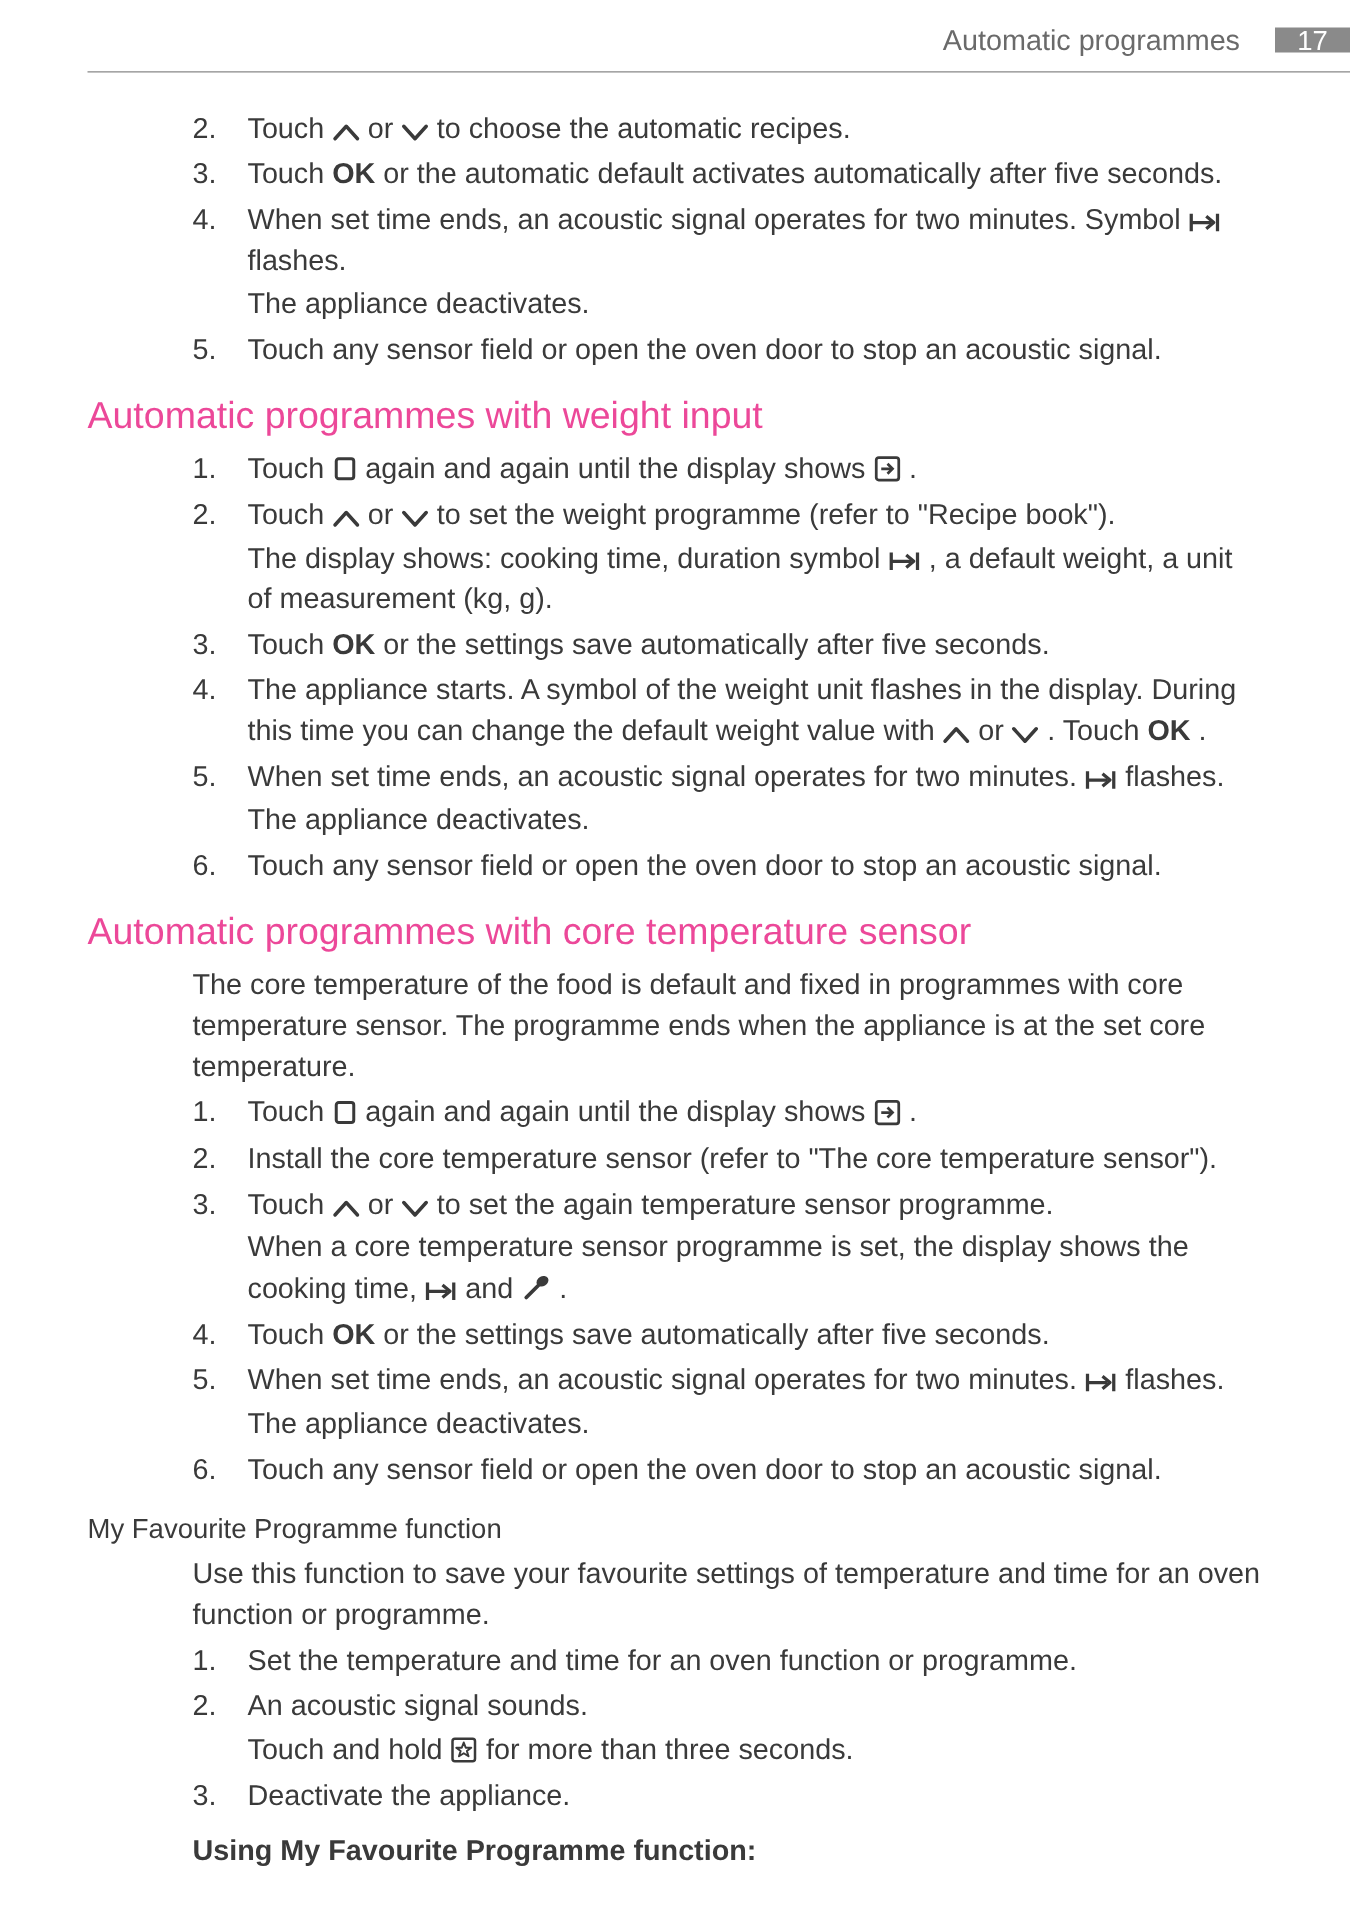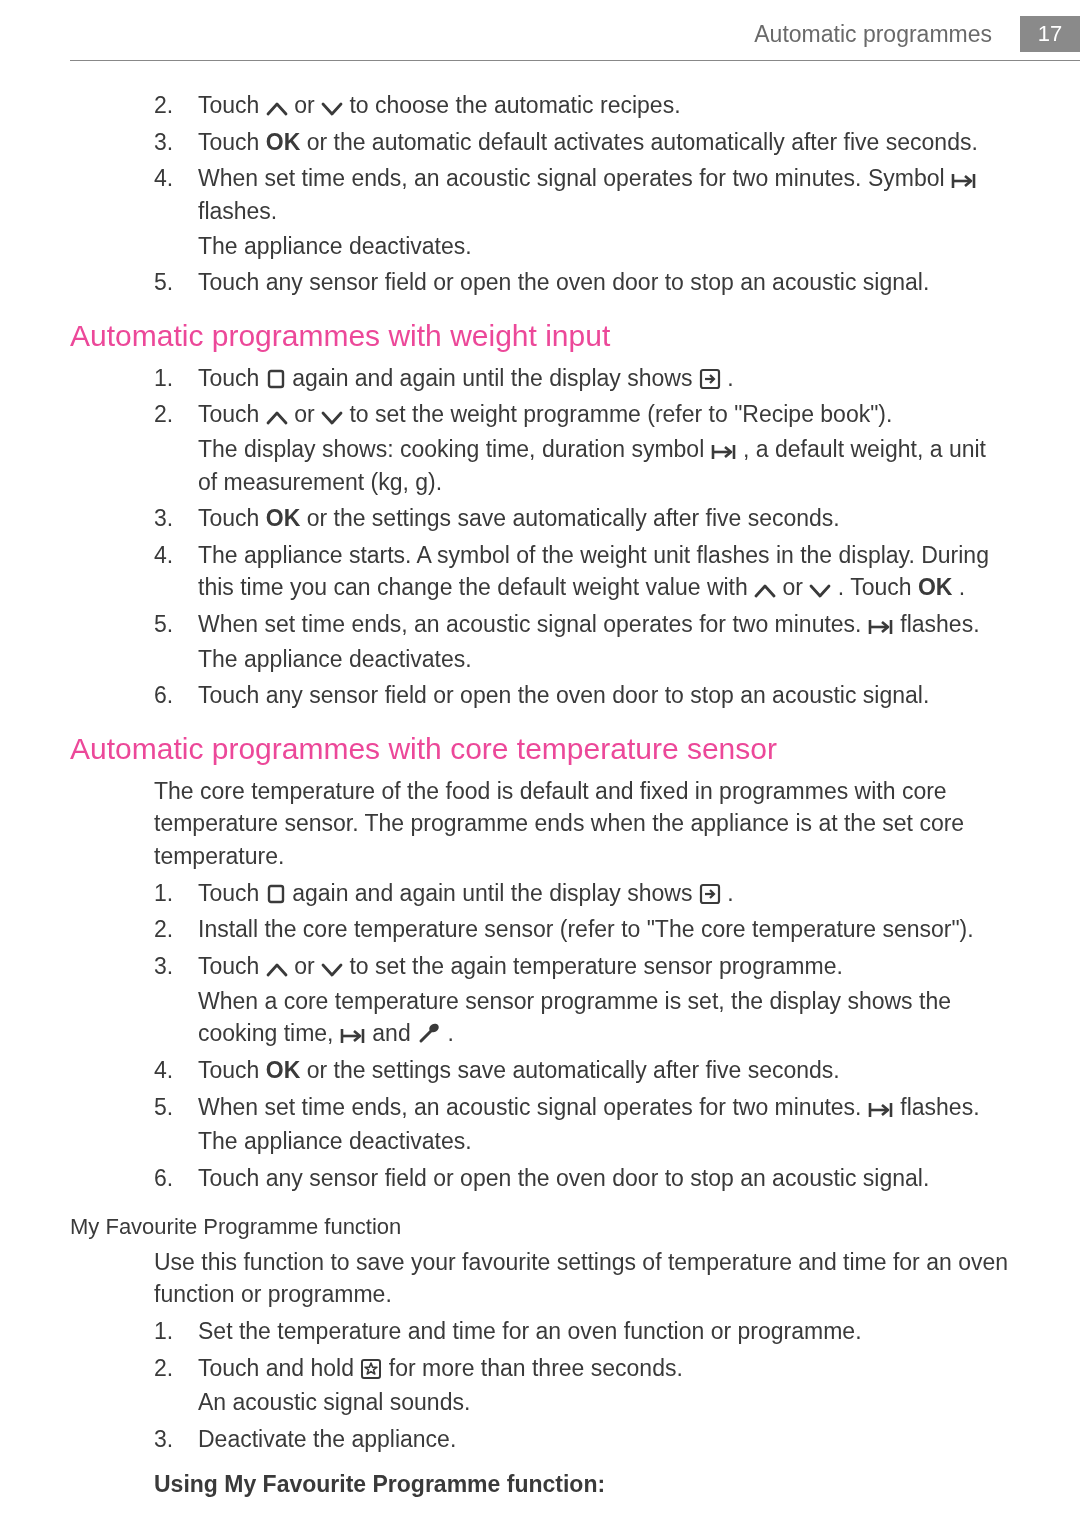--- a/index.html
+++ b/index.html
@@ -27,21 +27,21 @@
   .header-title {
     font-size: 23px;
     color: #6a6a6a;
     padding-right: 28px;
     font-weight: 400;
   }
   .page-number {
     background: #8a8a8a;
     color: #fff;
     width: 60px;
-    height: 36px;
+    height: 20px;
     display: flex;
     align-items: center;
     justify-content: center;
     font-size: 22px;
     font-weight: 400;
     margin-right: -70px;
   }
   .header-rule {
     border: none;
     border-top: 1px solid #888;
@@ -279,25 +279,25 @@
   <ol class="main-list" id="fav-list">
       <li>
         <span class="num">1.</span>
         <div class="content">
           <div class="para"><span>Set the temperature and time for an oven function or programme.</span></div>
         </div>
       </li>
       <li>
         <span class="num">2.</span>
         <div class="content">
+          <div class="para">An acoustic signal sounds.</div>
           <div class="para"><span>Touch and hold </span><svg class="inline" width="22" height="22" viewBox="0 0 22 22">
               <rect x="2" y="2" width="18" height="18" rx="2" fill="none" stroke="#3a3a3a" stroke-width="2"></rect>
               <path d="M11 5 L12.6 9.2 L17 9.2 L13.5 11.8 L14.8 16 L11 13.6 L7.2 16 L8.5 11.8 L5 9.2 L9.4 9.2 Z" fill="none" stroke="#3a3a3a" stroke-width="1.6" stroke-linejoin="round"></path>
             </svg><span> for more than three seconds.</span></div>
-          <div class="para">An acoustic signal sounds.</div>
         </div>
       </li>
       <li>
         <span class="num">3.</span>
         <div class="content">
           <div class="para"><span>Deactivate the appliance.</span></div>
         </div>
       </li>
     </ol>
 

